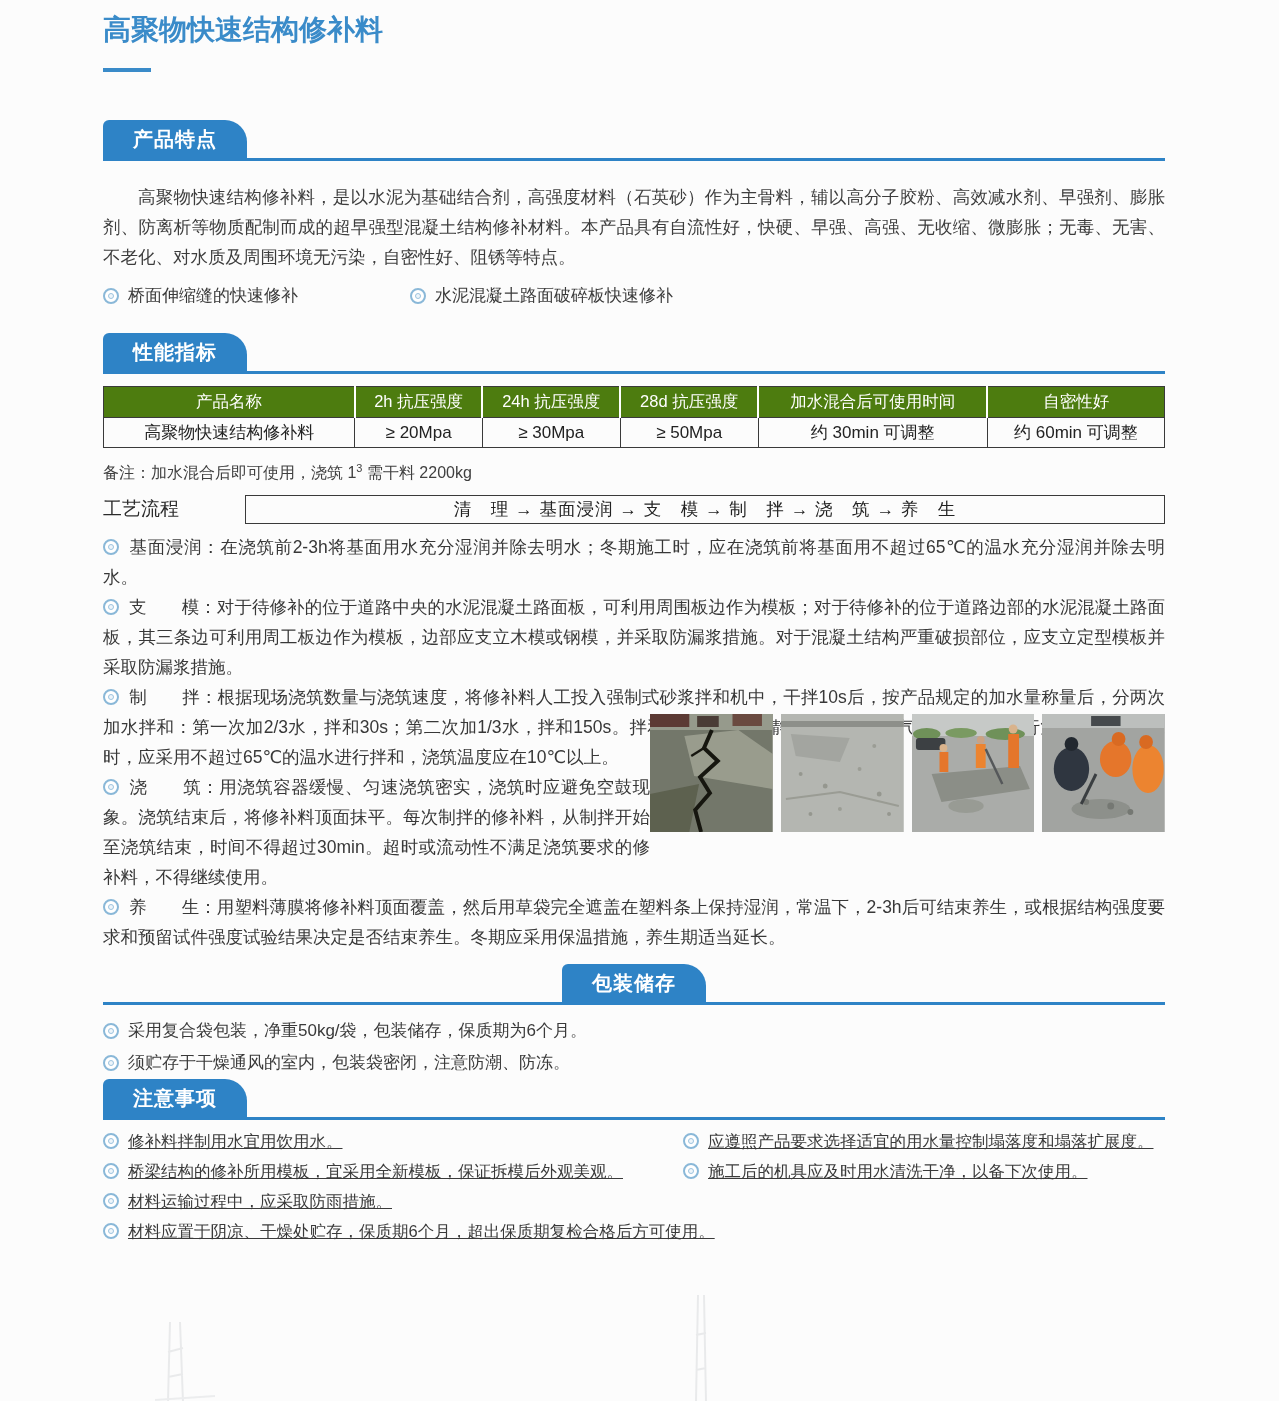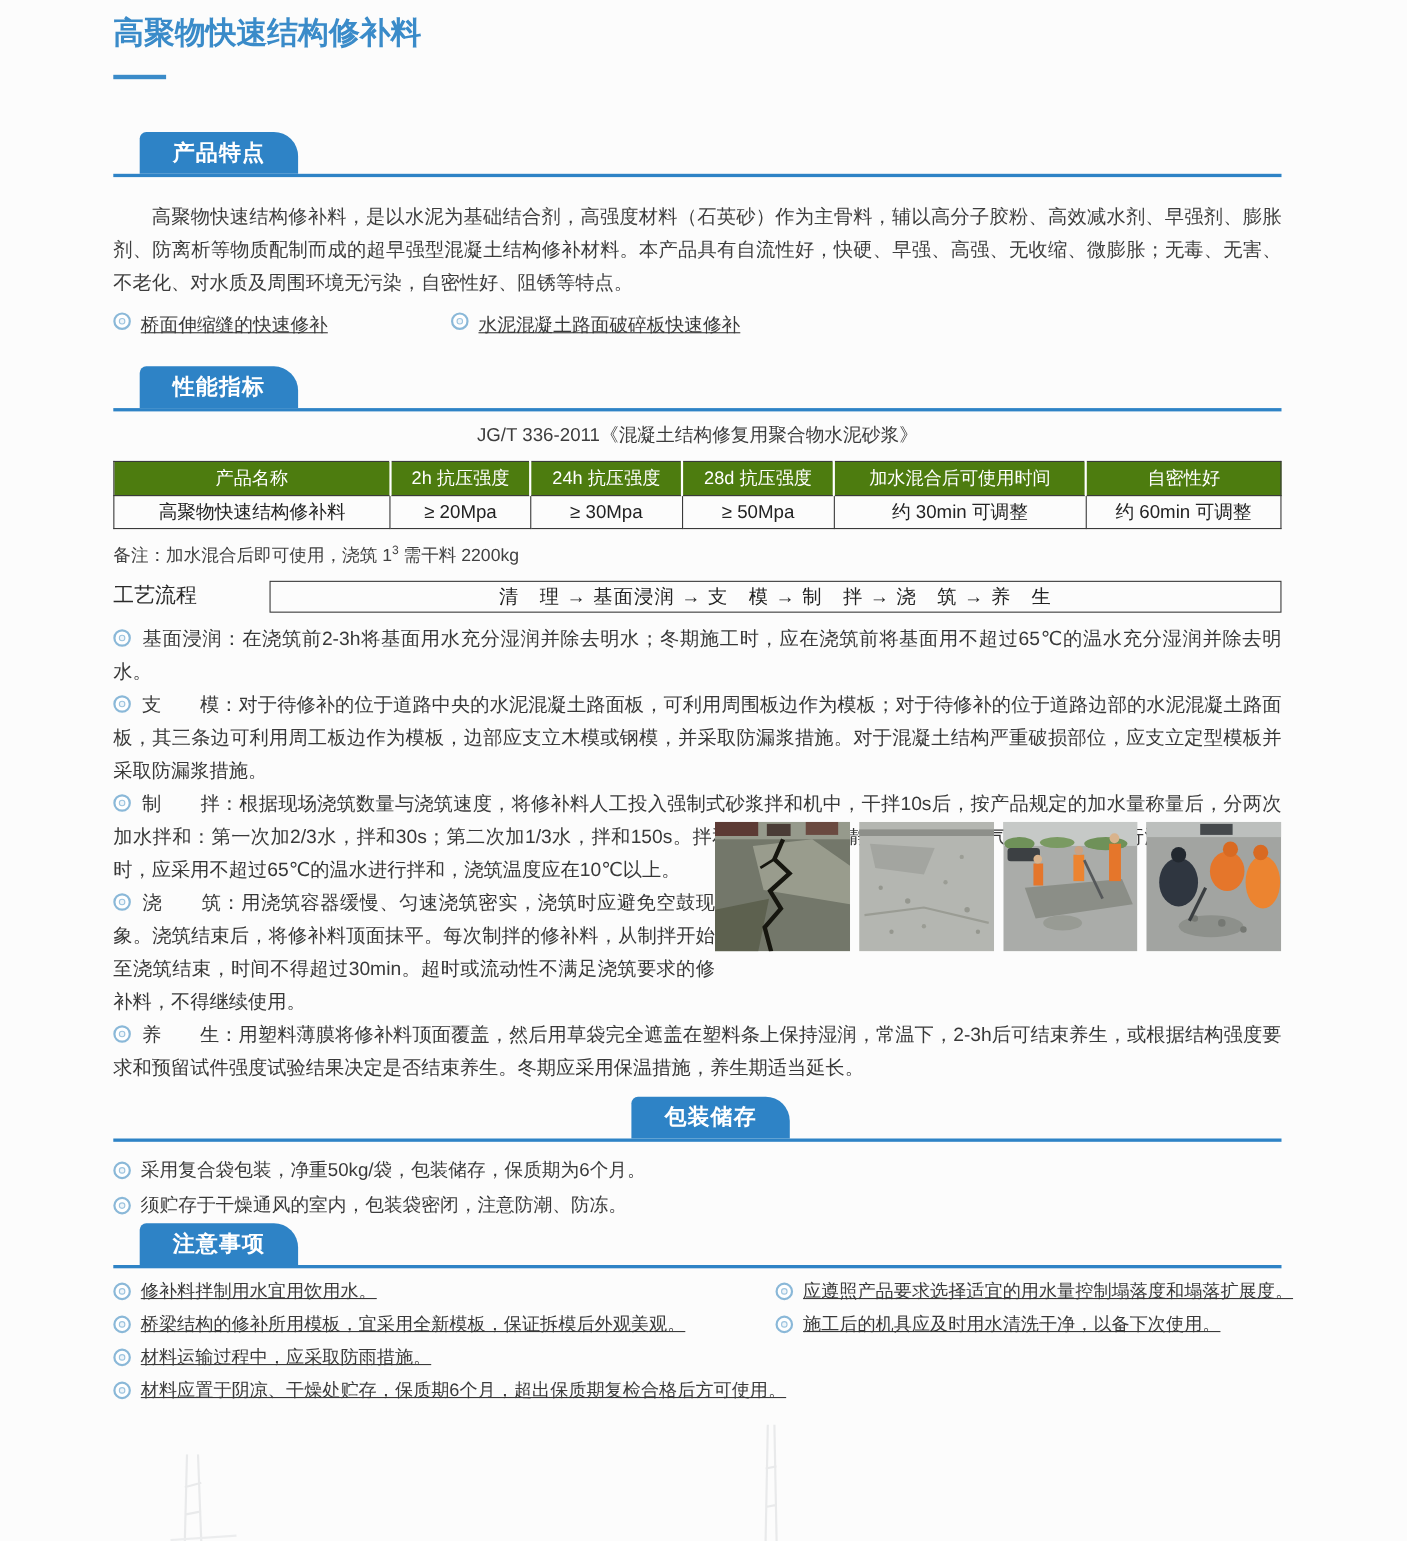--- a/index.html
+++ b/index.html
@@ -10,42 +10,41 @@
   .page{padding:12px 114px 0 103px;}
   
   .doc-title{font-size:28px;line-height:36px;font-weight:bold;color:#3a8bc9;}
   .title-dash{margin-top:20px;width:48px;height:4px;background:#3a8bc9;}
   
   .sec{border-bottom:3px solid #2e83c6;margin-top:24px;}
   .sec .tab{
     display:inline-block;background:#2e83c6;color:#fff;font-weight:bold;
     font-size:20px;line-height:20px;padding:9px 30px;border-radius:6px 22px 0 0;
     letter-spacing:1px;
-    margin-left:24px;
   }
   .sec-1{margin-top:48px;}
   .sec-2{margin-top:22px;}
   .sec-3{margin-top:25px;}
   .sec-4{margin-top:24px;}
   .sec-5{margin-top:12px;text-align:center;}
   .sec-6{margin-top:0;}
   
   .para{margin-top:21px;font-size:17.5px;line-height:30px;text-align:justify;text-indent:2em;color:#3d3d3d;}
   
   .bullet{
     position:relative;display:inline-block;width:12px;height:12px;border:2px solid #8ab8d8;
     border-radius:50%;vertical-align:-2px;margin-right:9px;background:#fff;flex:none;
   }
   .bullet::after{
     content:"";position:absolute;left:2.5px;top:2.5px;width:4px;height:4px;
     border:1.5px solid #9cc3de;border-radius:50%;background:#eef5fa;
   }
   
   .app-row{display:flex;margin-top:12px;font-size:17px;line-height:24px;}
-  .app-item{display:flex;text-decoration:underline;}
+  .app-item{display:flex;align-items:center;}
   .app-item:first-child{width:307px;}
   
   .standard{margin-top:11px;text-align:center;font-size:17px;line-height:22px;color:#3c3c3c;}
   table.perf{margin-top:12px;width:100%;border-collapse:collapse;border:1.5px solid #3a3a3a;}
   table.perf th{
     background:#4d7c0f;color:#fff;font-weight:normal;font-size:16.5px;height:30px;
     border-right:2px solid #fff;padding:0 4px;
   }
   table.perf th:last-child{border-right:none;}
   table.perf td{
@@ -67,21 +66,21 @@
   .step-pour{width:547px;}
   
   .photo-strip{position:absolute;top:182px;left:547px;right:0;display:flex;gap:8px;height:118px;}
   .photo{flex:1;height:118px;overflow:hidden;}
   .photo svg{display:block;width:100%;height:100%;}
   
   .vlist{margin-top:10px;}
   .vlist .li{display:flex;align-items:center;font-size:17px;line-height:32px;white-space:nowrap;}
   .notice-wrap{position:relative;margin-top:6px;}
   .notice-wrap .li{display:flex;align-items:center;font-size:16.5px;line-height:30px;white-space:nowrap;text-decoration:underline;}
-  .notice-right{position:absolute;left:602px;top:0;}
+  .notice-right{position:absolute;left:580px;top:0;}
   
   .wm{position:absolute;opacity:.22;pointer-events:none;}
   .wm-1{left:150px;top:1322px;}
   .wm-2{left:680px;top:1295px;}
 </style>
 </head>
 <body>
 
 <div class="page">
 
@@ -100,21 +99,20 @@
     </span>
     <span class="app-item">
       <span class="bullet"></span>
       <span>水泥混凝土路面破碎板快速修补</span>
     </span>
   </div>
 
   <div class="sec sec-3">
     <span class="tab">性能指标</span>
   </div>
-  <div class="standard">JG/T 336-2011《混凝土结构修复用聚合物水泥砂浆》</div>
   <table class="perf">
     <colgroup>
       <col style="width:23.7%">
         <col style="width:12%">
         <col style="width:13%">
       <col style="width:13%">
         <col style="width:21.6%">
         <col style="width:16.7%">
     </colgroup>
     <tbody>

